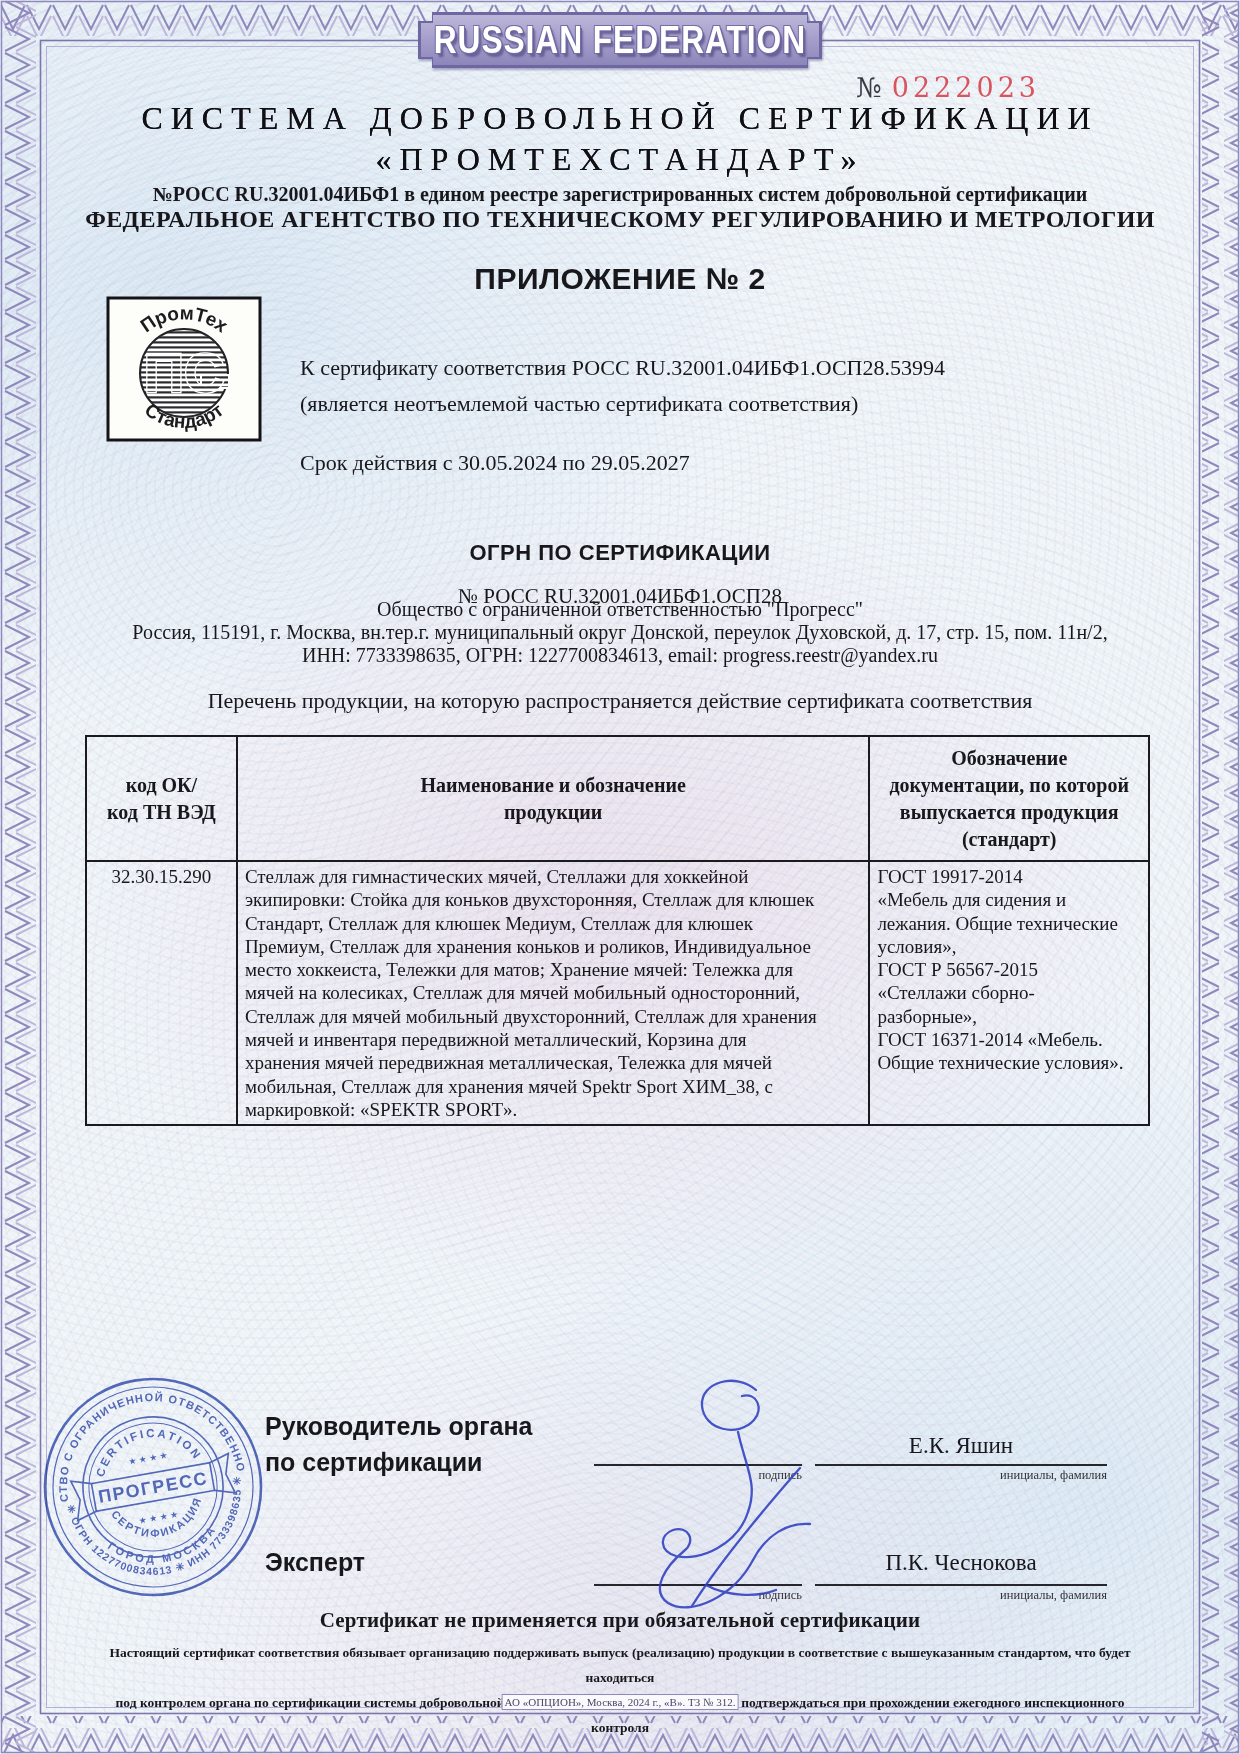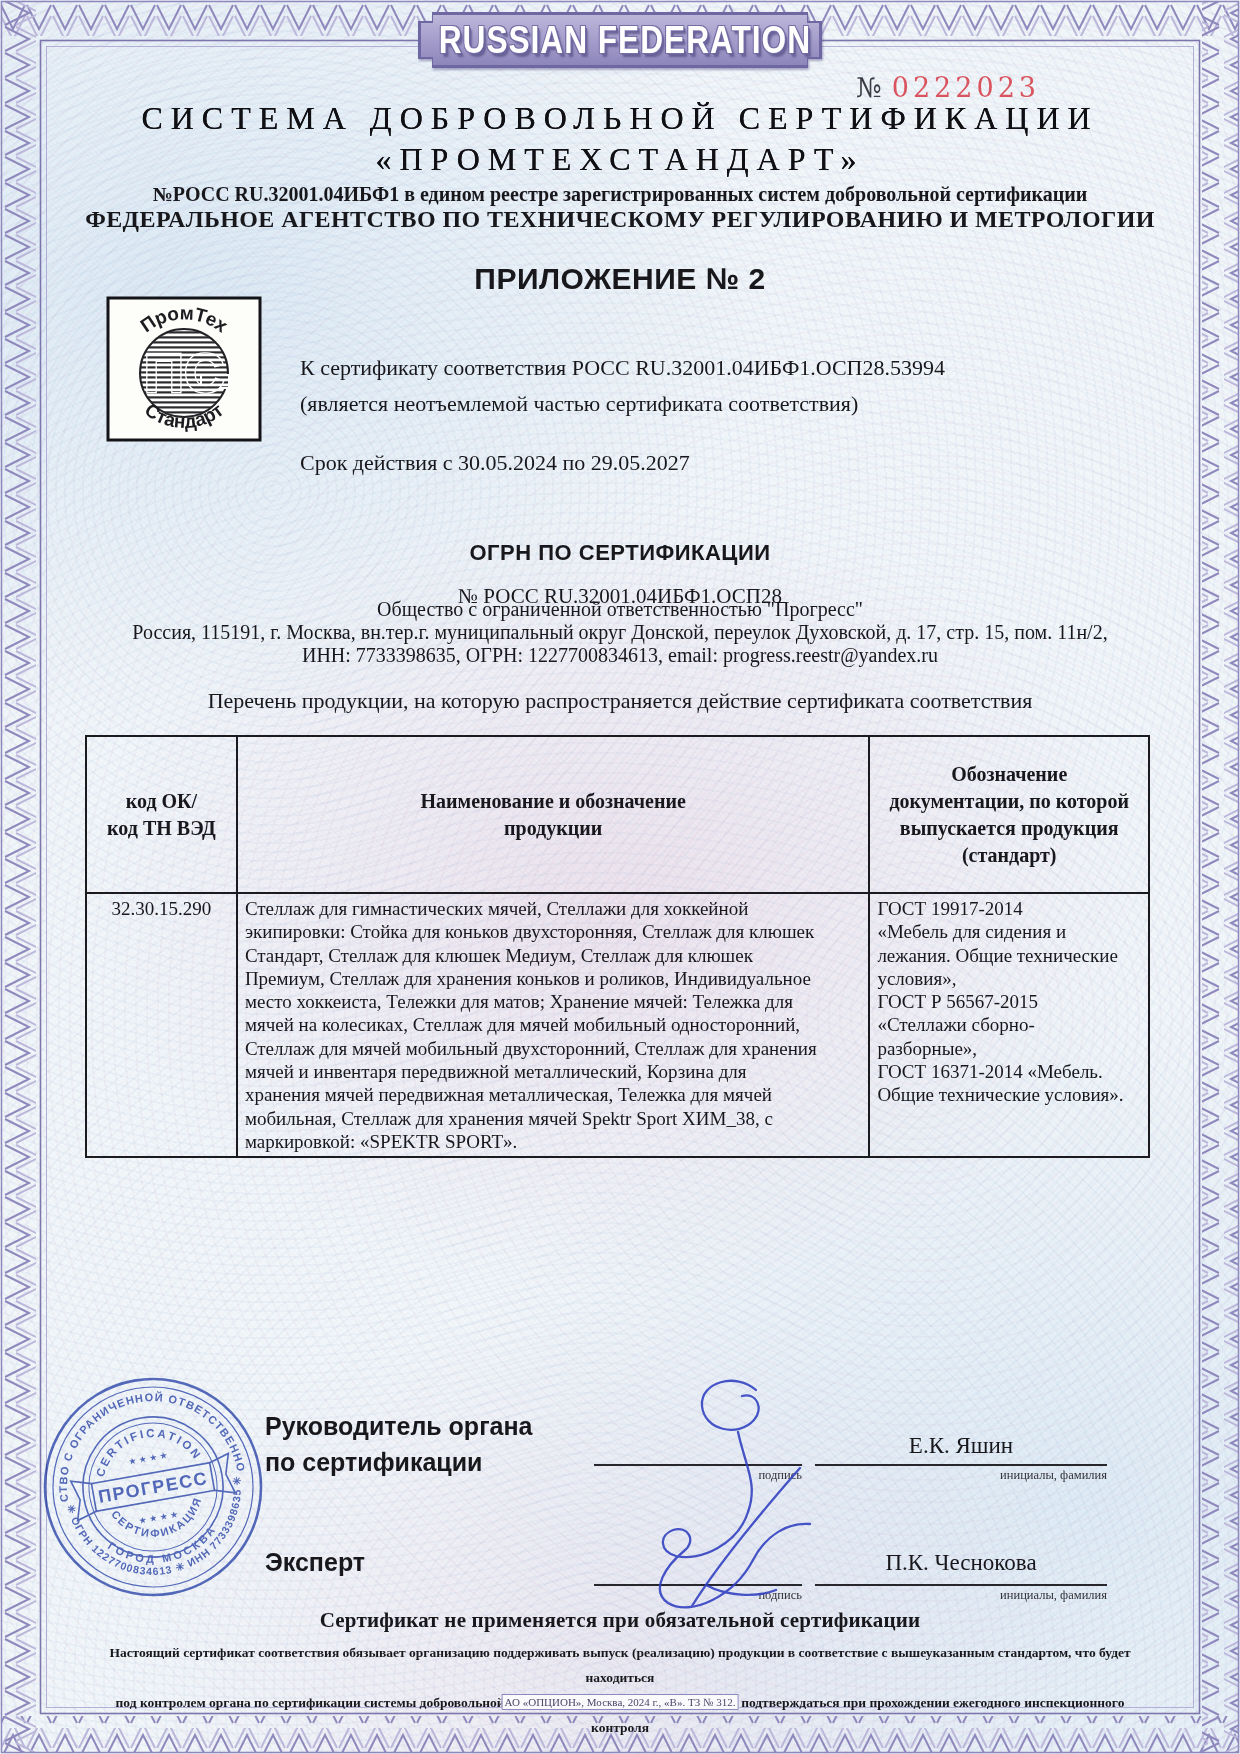--- a/index.html
+++ b/index.html
@@ -26,21 +26,21 @@
   .preline{white-space:pre-line;}
 
   .border-svg{position:absolute;inset:0;z-index:1;pointer-events:none;}
 
   .banner-wrap{position:absolute;top:12px;left:50%;transform:translateX(-50%);
     width:404px;height:56px;z-index:4;filter:drop-shadow(1px 2px 1px rgba(80,74,130,.45));}
   .banner-outer{position:absolute;inset:0;background:#6e67a2;
     clip-path:polygon(14px 0,390px 0,390px 9px,404px 9px,404px 47px,390px 47px,390px 56px,14px 56px,14px 47px,0 47px,0 9px,14px 9px);}
   .banner-inner{position:absolute;inset:3px;background:linear-gradient(180deg,#bcb7d9 0%,#a7a0cd 45%,#8d86ba 100%);
     clip-path:polygon(12px 0,386px 0,386px 8px,398px 8px,398px 42px,386px 42px,386px 50px,12px 50px,12px 42px,0 42px,0 8px,12px 8px);
-    display:flex;align-items:center;justify-content:flex-end;}
+    display:flex;align-items:center;justify-content:center;}
   .banner-text{font-family:"Liberation Sans", sans-serif;font-weight:bold;font-size:33px;
     color:#ffffff;letter-spacing:1px;transform:scaleY(1.18) scaleX(.96);
     text-shadow:-1px -1px 0 #756ea6,1px -1px 0 #756ea6,-1px 1px 0 #756ea6,2px 2px 0 #6a639c,3px 3px 2px rgba(60,55,110,.55);}
 
   .doc-number{top:72px;right:200px;font-family:"DejaVu Serif", serif;font-size:27px;z-index:3;}
   .doc-number .no-sign{color:#3c3c47;margin-right:10px;}
   .doc-number .digits{color:#d9545f;letter-spacing:4px;}
 
   .sys-title{font-size:32px;letter-spacing:8px;color:#101014;text-shadow:0 0 .6px #101014;z-index:3;}
   .registry-line{font-weight:bold;font-size:20px;z-index:3;}
@@ -50,21 +50,21 @@
   .cert-ref{left:300px;font-size:22px;z-index:3;}
   .validity{left:300px;font-size:22px;z-index:3;}
 
   .org-title{font-family:"Liberation Sans", sans-serif;font-weight:bold;font-size:22px;letter-spacing:.5px;z-index:3;}
   .org-line{font-size:20px;z-index:3;}
 
   .products-heading{font-weight:normal;font-size:22px;z-index:3;}
 
   .products-table{position:absolute;left:85px;top:735px;width:1065px;z-index:3;border-collapse:collapse;}
   .products-table th,.products-table td{border:2px solid #1b1b1f;background:transparent;}
-  .products-table th{font-weight:bold;font-size:20px;line-height:27px;text-align:center;vertical-align:middle;height:119px;white-space:pre-line;padding:18px 6px;}
+  .products-table th{font-weight:bold;font-size:20px;line-height:27px;text-align:center;vertical-align:middle;height:119px;white-space:pre-line;padding:2px 6px;}
   .products-table td{font-size:19px;line-height:23.3px;vertical-align:top;padding:3px 7px;white-space:pre-line;height:247px;}
   .products-table td.code{text-align:center;}
 
   .role-label{font-family:"Liberation Sans", sans-serif;font-weight:bold;font-size:25px;line-height:36px;z-index:3;}
   .sig-line{border-top:2px solid #26262c;z-index:3;}
   .sig-caption{font-size:12.5px;color:#33333a;text-align:right;z-index:3;}
   .sig-name{font-size:23px;text-align:center;z-index:3;}
 
   .restriction{font-weight:bold;font-size:21px;letter-spacing:.2px;z-index:3;}
   .fine-print{font-weight:bold;font-size:13.5px;line-height:25px;z-index:3;}

